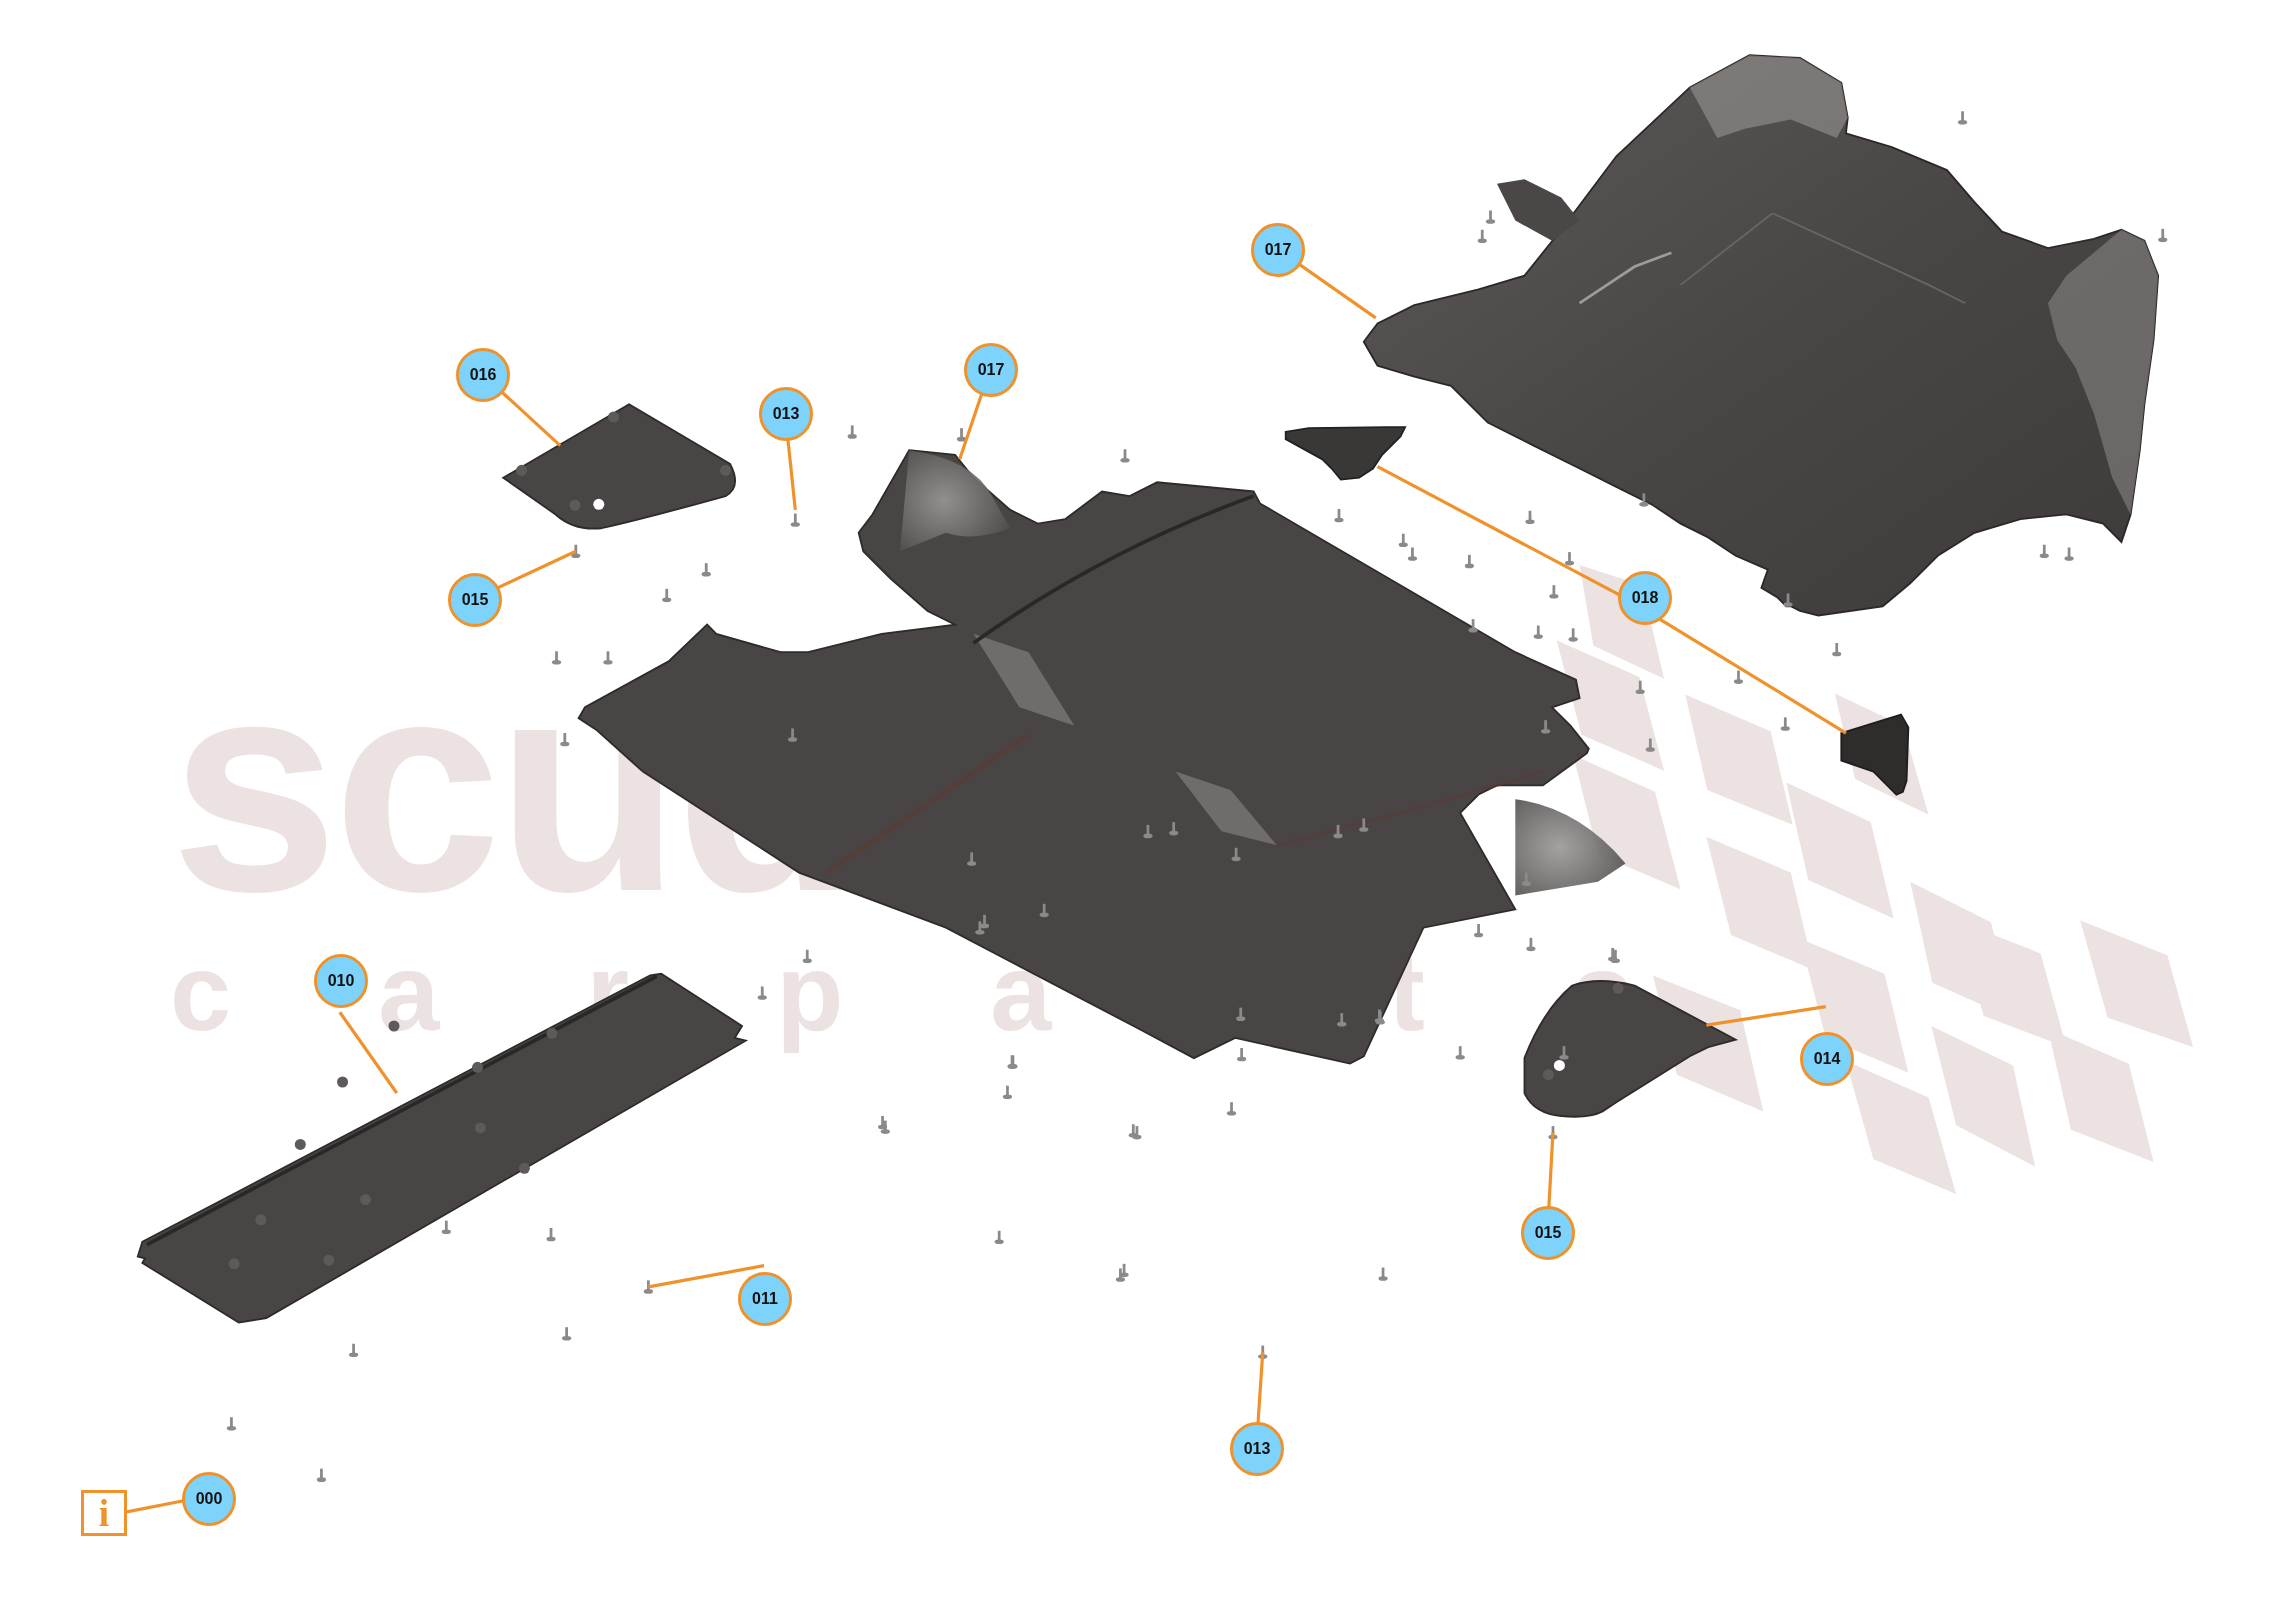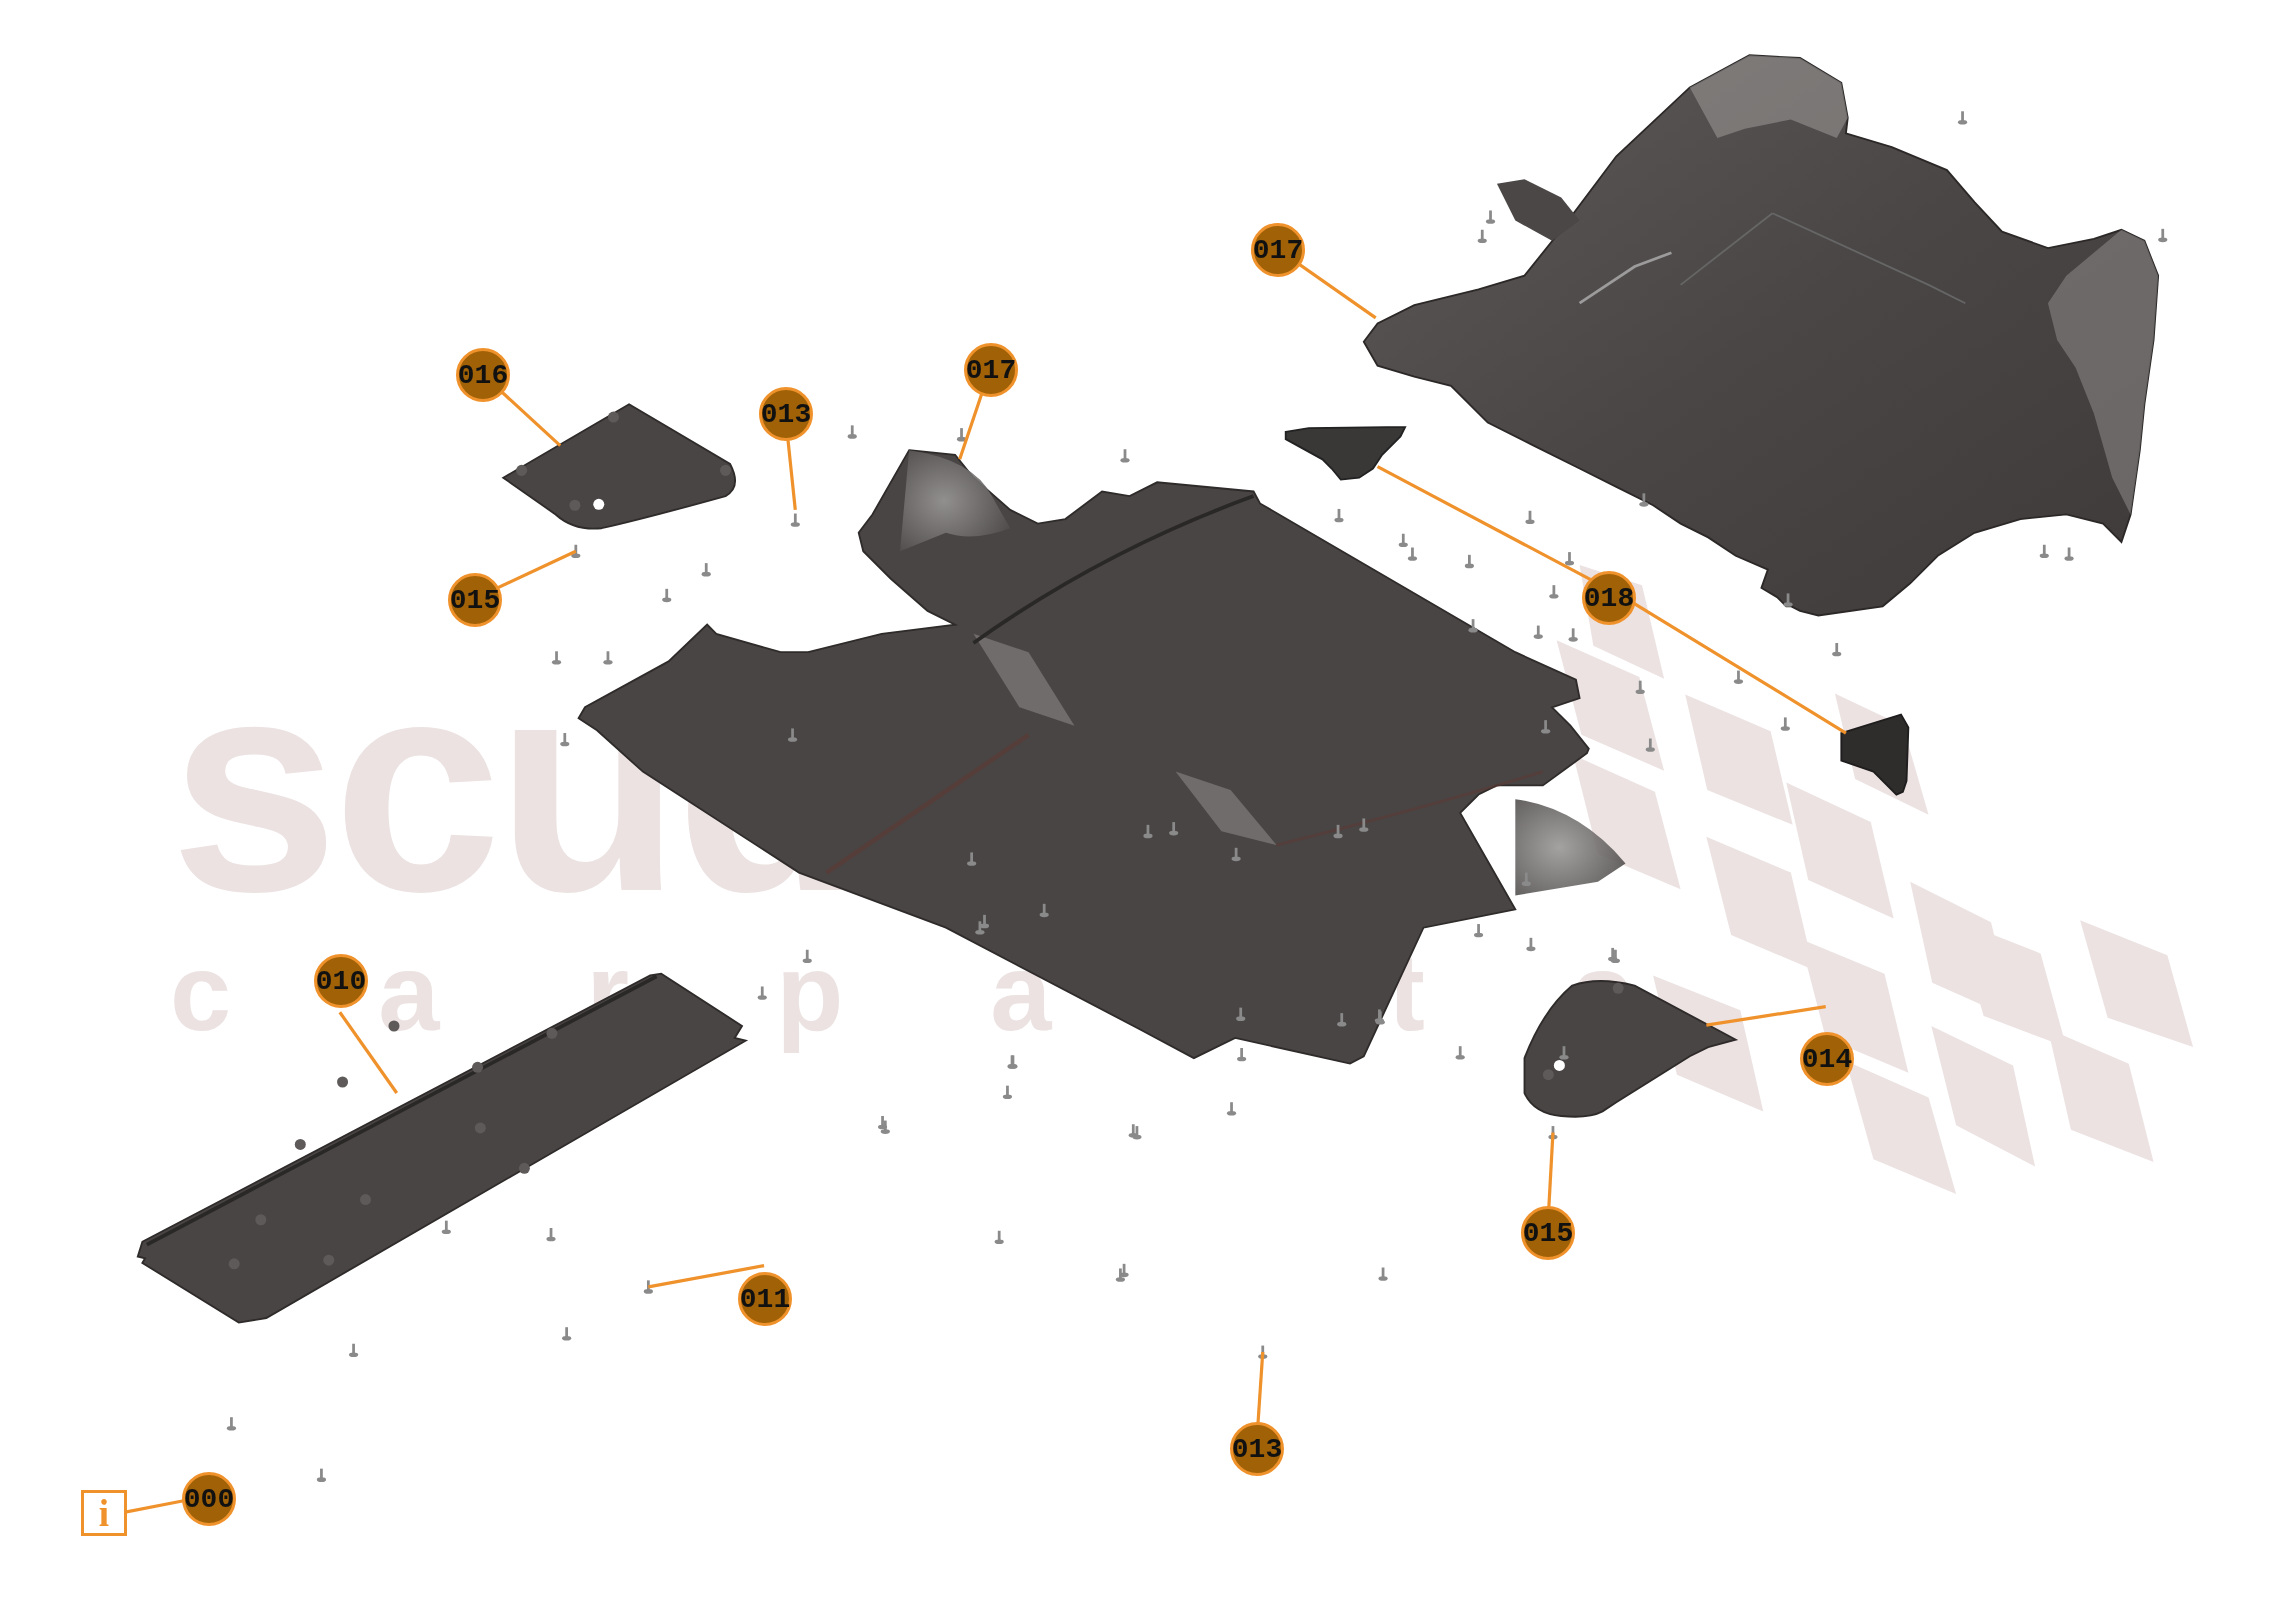--- a/index.html
+++ b/index.html
@@ -5,24 +5,24 @@
   html, body { margin: 0; padding: 0; background: #ffffff; }
   body { width: 2295px; height: 1624px; position: relative; overflow: hidden;
          font-family: "Liberation Sans", "DejaVu Sans", sans-serif; }
   #stage { position: absolute; left: 0; top: 0; width: 2295px; height: 1624px; }
   .watermark-text { position: absolute; color: #ece2e2; font-weight: bold;
                     font-family: "Liberation Sans", sans-serif; white-space: nowrap;
                     pointer-events: none; user-select: none; }
   .wm-main { left: 170px; top: 634px; font-size: 303px; letter-spacing: -5.5px; line-height: 1; }
   .wm-sub  { left: 170px; top: 937px; font-size: 110px; letter-spacing: 147px; font-weight: bold; line-height: 1; }
   .callout { position: absolute; width: 48px; height: 48px; margin-left: -26px; margin-top: -26px;
-             border: 3.7px solid #f0922b; border-radius: 50%; background: #a16207;
+             border: 3.7px solid #f0922b; border-radius: 50%; background: #7dd3fc;
              display: flex; align-items: center; justify-content: center;
-             font-weight: bold; font-size: 28px; color: #111111; cursor: pointer; z-index: 5;
-             font-family: Liberation Mono, monospace; }
+             font-weight: bold; font-size: 16px; color: #111111; cursor: pointer; z-index: 5;
+             font-family: Liberation Sans, sans-serif; }
   .info-box { position: absolute; left: 81px; top: 1490px; width: 46px; height: 46px;
               border: 3.7px solid #f0922b; box-sizing: border-box; background: #fff;
               display: flex; align-items: center; justify-content: center;
               color: #f0922b; font-family: "Liberation Serif", serif; font-weight: bold; font-size: 37px;
               cursor: pointer; z-index: 5; }
   svg#art { position: absolute; left: 0; top: 0; }
 </style>
 </head>
 <body>
 
@@ -475,16 +475,16 @@
       <div class="callout" style="left: 340px; top: 980px;">010</div>
       <div class="callout" style="left: 764px; top: 1298px;">011</div>
       <div class="callout" style="left: 990px; top: 369px;">017</div>
       <div class="callout" style="left: 785px; top: 413px;">013</div>
       <div class="callout" style="left: 1256px; top: 1448px;">013</div>
       <div class="callout" style="left: 1826px; top: 1058px;">014</div>
       <div class="callout" style="left: 474px; top: 599px;">015</div>
       <div class="callout" style="left: 1547px; top: 1232px;">015</div>
       <div class="callout" style="left: 482px; top: 374px;">016</div>
       <div class="callout" style="left: 1277px; top: 249px;">017</div>
-      <div class="callout" style="left: 1608px; top: 597px;">018</div>
+      <div class="callout" style="left: 1644px; top: 597px;">018</div>
     </div>
 </div>
 
 
 </body></html>

